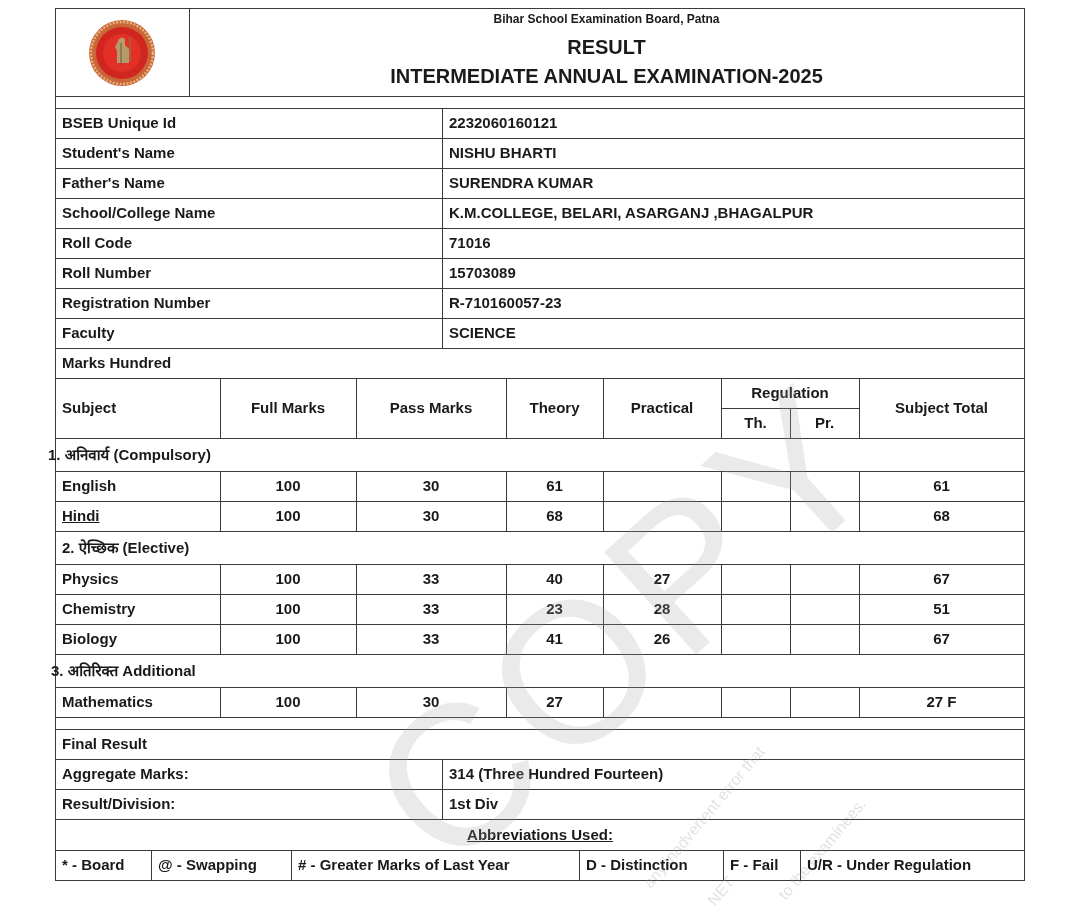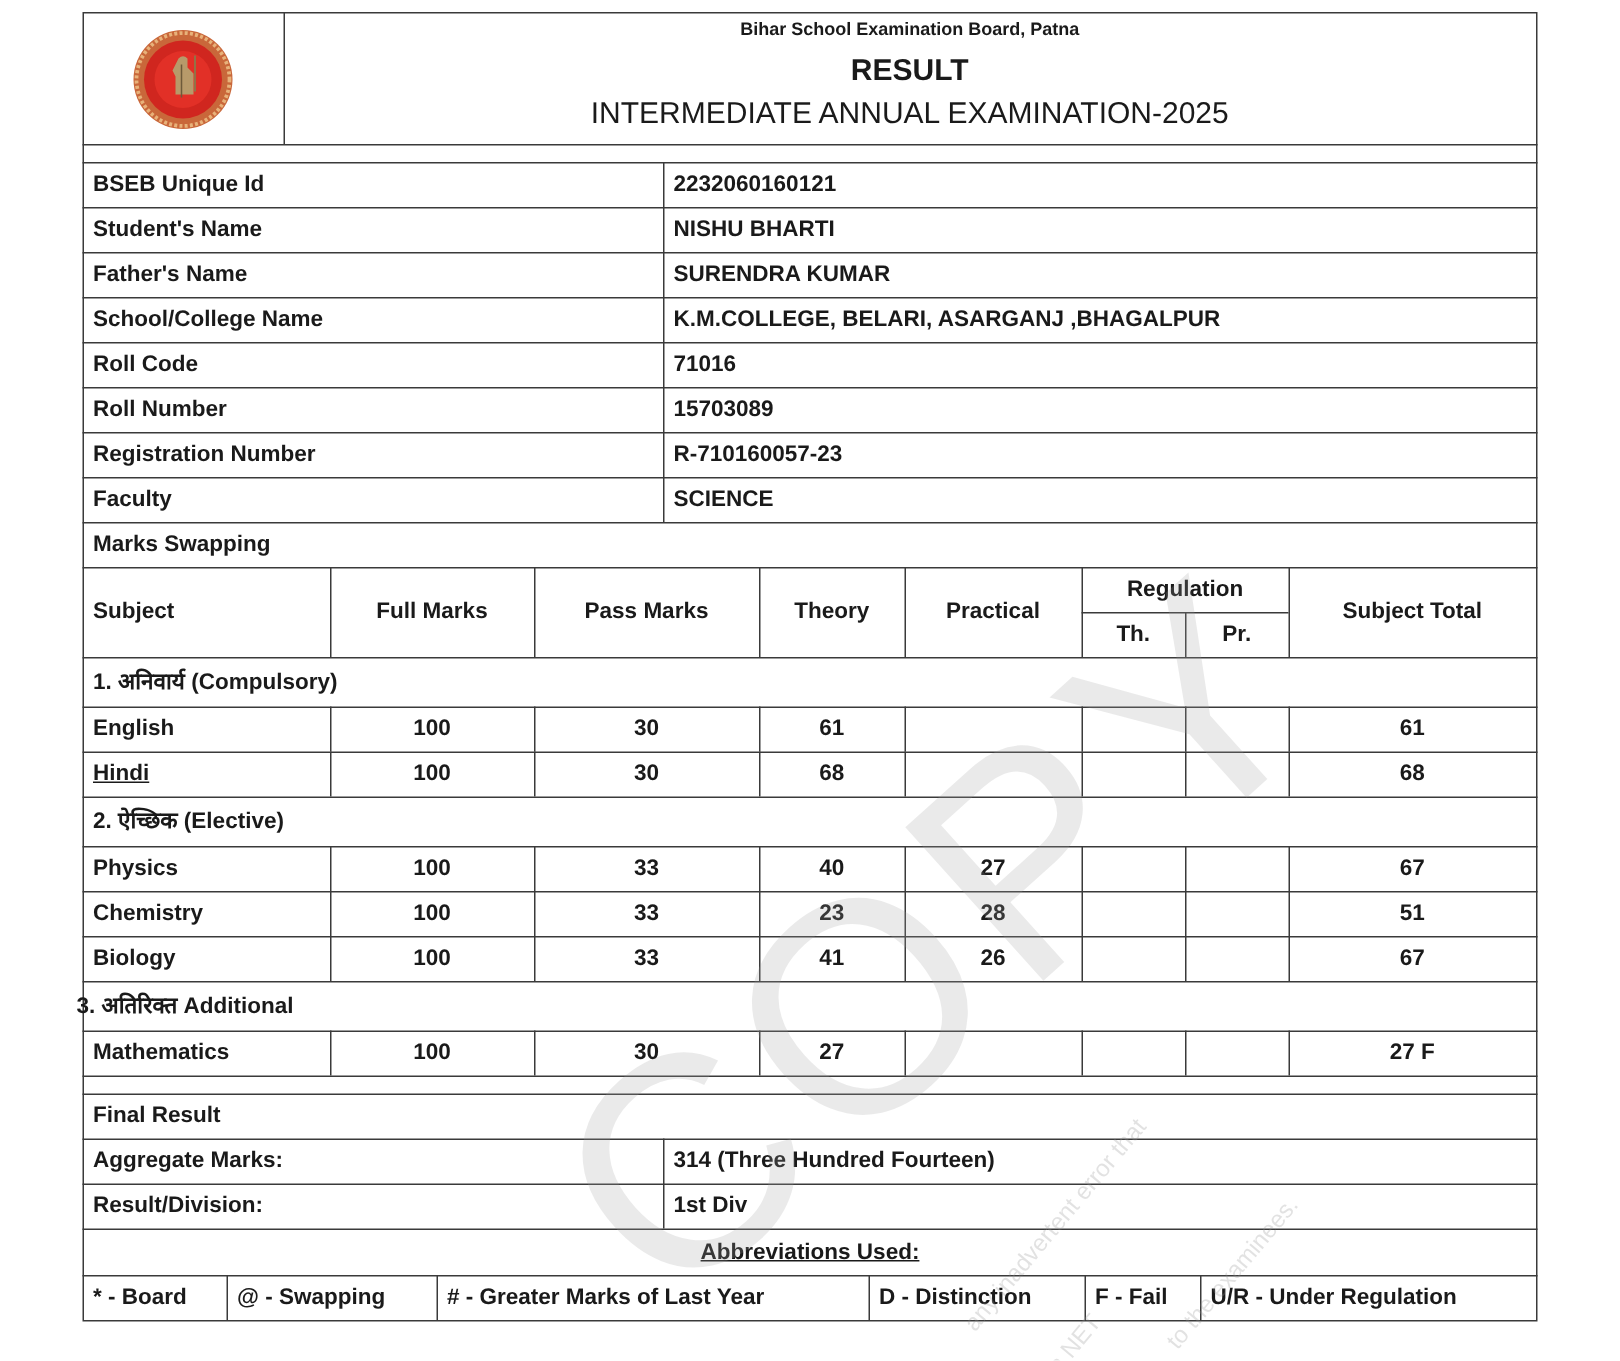--- a/index.html
+++ b/index.html
@@ -5,21 +5,21 @@
   html, body { margin:0; padding:0; background:#ffffff; }
   body { width:1080px; height:907px; position:relative; overflow:hidden;
          font-family:"Liberation Sans", "DejaVu Sans", sans-serif; color:#1a1a1a; }
   .box { position:absolute; box-sizing:border-box; }
   .line-h { position:absolute; height:0; border-top:1.5px solid #3a3a3a; }
   .line-v { position:absolute; width:0; border-left:1.5px solid #3a3a3a; }
   .txt { position:absolute; font-weight:bold; font-size:15px; line-height:30px; white-space:nowrap; }
   .c { text-align:center; }
   .hdr1 { position:absolute; left:189px; width:835px; top:12px; text-align:center; font-weight:bold; font-size:12px; }
   .hdr2 { position:absolute; left:189px; width:835px; top:36px; text-align:center; font-weight:bold; font-size:20px; }
-  .hdr3 { position:absolute; left:189px; width:835px; top:65px; text-align:center; font-weight:normal; font-size:20px; }
+  .hdr3 { position:absolute; left:189px; width:835px; top:65px; text-align:center; font-weight:bold; font-size:20px; }
   .u { text-decoration:underline; }
   .wm { position:absolute; pointer-events:none; color:rgba(150,150,150,0.28); font-family:"Liberation Sans", sans-serif; }
 </style>
 </head>
 <body>
 
 <div class="box" style="left:55px;top:8px;width:970px;height:873px;border:1.5px solid #3a3a3a;"></div>
 
 <div class="box" style="left:88px;top:19px;width:68px;height:68px;">
   <svg width="68" height="68" viewBox="0 0 68 68">
@@ -62,21 +62,21 @@
     <div class="line-h" style="left:55px;width:970px;top:258px;"></div>
     <div class="txt" style="left:62px;top:288px;">Registration Number</div>
     <div class="txt" style="left:449px;top:288px;">R-710160057-23</div>
     <div class="line-h" style="left:55px;width:970px;top:288px;"></div>
     <div class="txt" style="left:62px;top:318px;">Faculty</div>
     <div class="txt" style="left:449px;top:318px;">SCIENCE</div>
     <div class="line-h" style="left:55px;width:970px;top:318px;"></div>
   </div>
 
 <div class="line-h" style="left:55px;width:970px;top:348px;"></div>
-<div class="txt" style="left:62px;top:348px;">Marks Swapping</div>
+<div class="txt" style="left:62px;top:348px;">Marks Hundred</div>
 <div class="line-h" style="left:55px;width:970px;top:378px;"></div>
 
 <div class="line-v" style="left:220px;top:378px;height:60px;"></div>
 <div class="line-v" style="left:356px;top:378px;height:60px;"></div>
 <div class="line-v" style="left:506px;top:378px;height:60px;"></div>
 <div class="line-v" style="left:603px;top:378px;height:60px;"></div>
 <div class="line-v" style="left:721px;top:378px;height:60px;"></div>
 <div class="line-v" style="left:790px;top:408px;height:30px;"></div>
 <div class="line-v" style="left:859px;top:378px;height:60px;"></div>
 <div class="line-h" style="left:721px;width:138px;top:408px;"></div>
@@ -86,21 +86,21 @@
 <div class="txt c" style="left:356px;width:150px;top:393px;">Pass Marks</div>
 <div class="txt c" style="left:506px;width:97px;top:393px;">Theory</div>
 <div class="txt c" style="left:603px;width:118px;top:393px;">Practical</div>
 <div class="txt c" style="left:721px;width:138px;top:378px;">Regulation</div>
 <div class="txt c" style="left:721px;width:69px;top:408px;">Th.</div>
 <div class="txt c" style="left:790px;width:69px;top:408px;">Pr.</div>
 <div class="txt c" style="left:859px;width:165px;top:393px;">Subject Total</div>
 
 <div class="line-h" style="left:55px;width:970px;top:438px;"></div>
 <div id="marks-rows">
-    <div class="txt" style="left:62px;top:439px;line-height:31px;">1. अनिवार्य (Compulsory)</div>
+    <div class="txt" style="left:48px;top:439px;line-height:31px;">1. अनिवार्य (Compulsory)</div>
     <div class="line-h" style="left:55px;width:970px;top:471px;"></div>
     <div class="line-v" style="left:220px;top:471px;height:30px;"></div>
     <div class="line-v" style="left:356px;top:471px;height:30px;"></div>
     <div class="line-v" style="left:506px;top:471px;height:30px;"></div>
     <div class="line-v" style="left:603px;top:471px;height:30px;"></div>
     <div class="line-v" style="left:721px;top:471px;height:30px;"></div>
     <div class="line-v" style="left:790px;top:471px;height:30px;"></div>
     <div class="line-v" style="left:859px;top:471px;height:30px;"></div>
     <div class="txt" style="left:62px;top:471px;">English</div>
     <div class="txt c" style="left:220px;width:136px;top:471px;">100</div>

